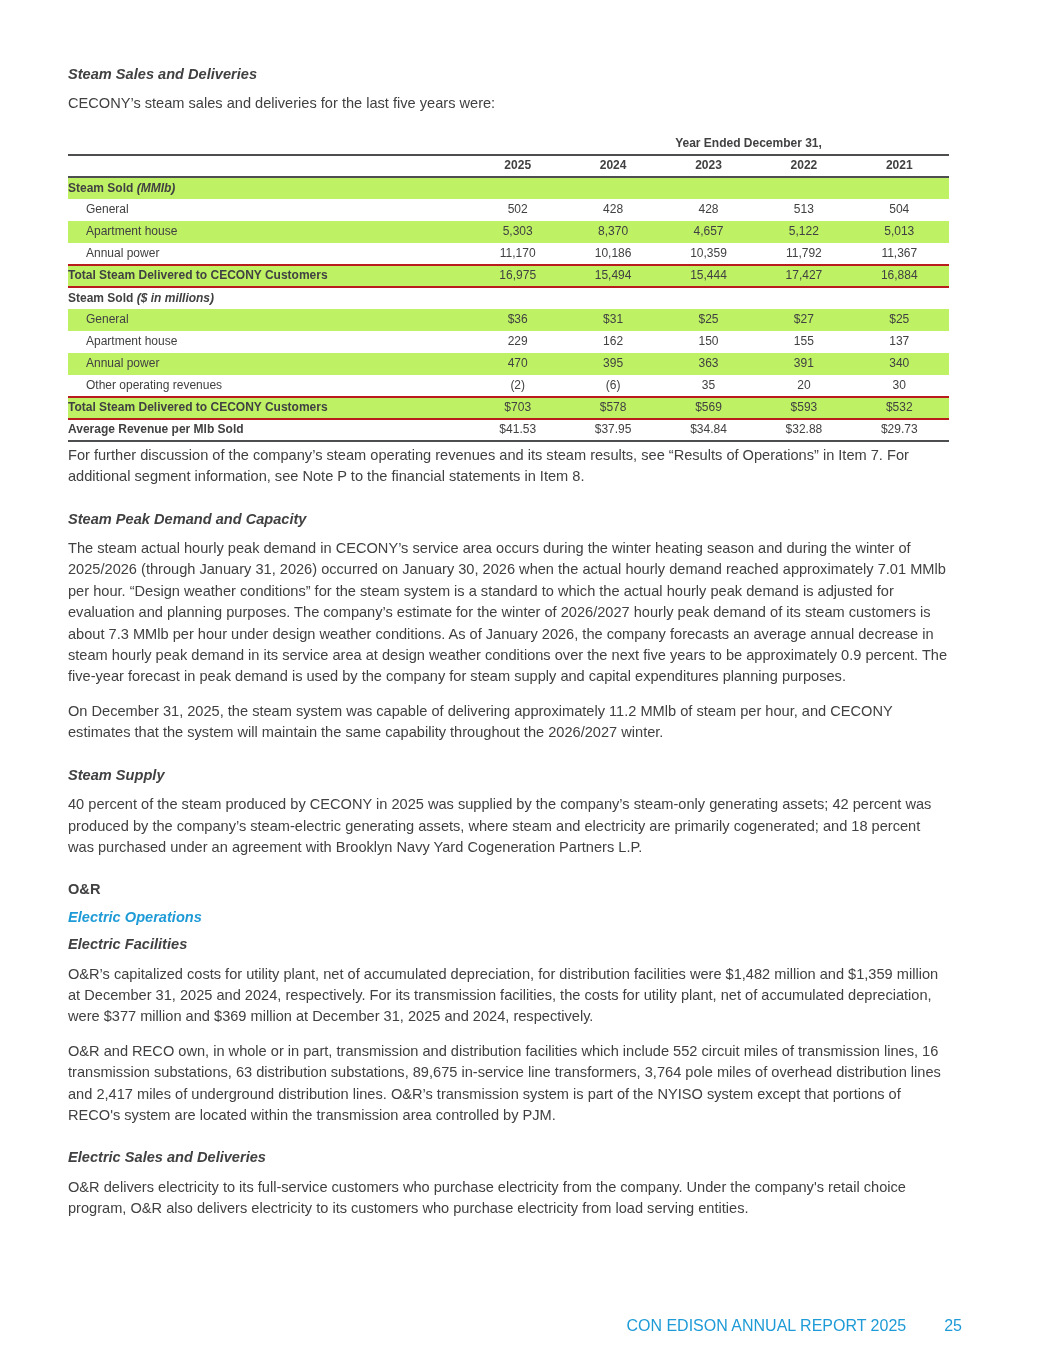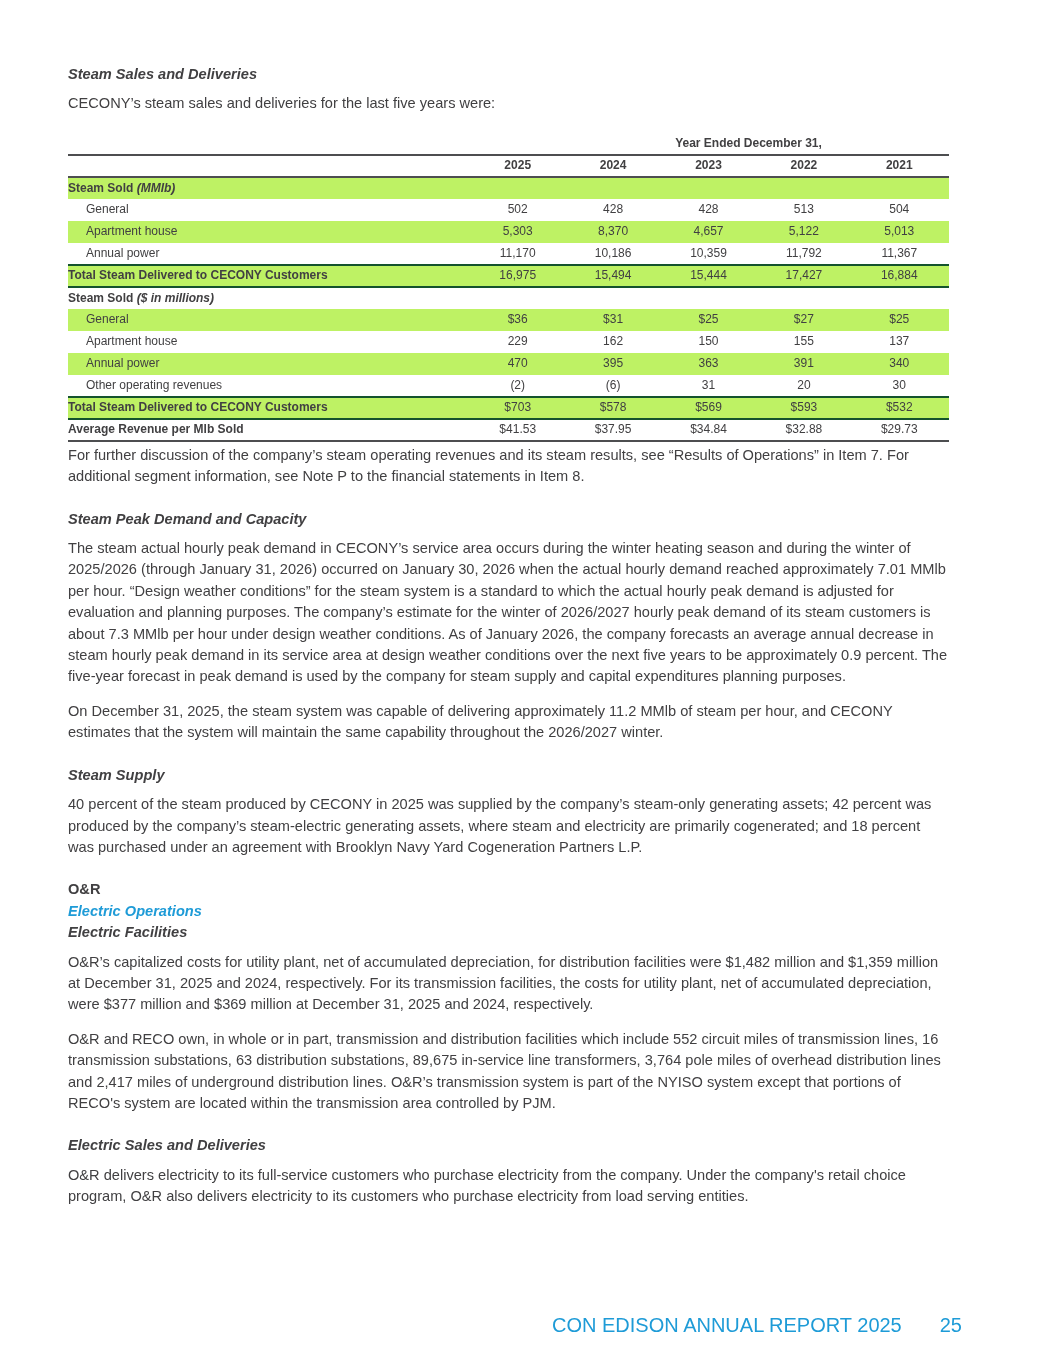--- a/index.html
+++ b/index.html
@@ -11,21 +11,21 @@
     line-height:21.4px;
     color:#414042;
     position:relative;
     overflow:hidden;
   }
   .content { position:absolute; left:68px; top:64px; width:881px; }
 
   .h { font-weight:bold; margin-top:21px; }
   .h.ital { font-style:italic; }
   .h.first { margin-top:0; }
-  .h.tight { margin-top:0; }
+  .h.tight { margin-top:6px; }
   .h.blue { color:#1e9bd7; }
 
   p { margin:0; }
   .para { margin-top:13px; }
   .para.tight { margin-top:8px; }
   .para.after-table { margin-top:3px; }
 
   .steam-table {
     width:100%;
     border-collapse:collapse;
@@ -43,35 +43,35 @@
   }
   .c-label { width:404px; }
   .c-num { width:95.4px; }
   .steam-table .val { text-align:center; padding-right:4px; }
   .hdr-span td, .hdr-span th { border-bottom:2px solid #4d4e50; }
   .hdr-span th { text-align:center; font-weight:bold; }
   .yr-offset { position:relative; left:38px; }
   .hdr-years td, .hdr-years th { border-bottom:2px solid #4d4e50; }
   .hdr-years th { font-weight:bold; }
   .shade { background:#bef264; }
-  tr.bt td, tr.bt th { border-top:2px solid #14532d; }
+  tr.bt td, tr.bt th { border-top:2px solid #b91c1c; }
   tr.bb td { border-bottom:2px solid #4d4e50; }
   .lbl { padding-left:4px; }
   tr.item .lbl { padding-left:18px; font-weight:normal; }
   tr.sect .lbl, tr.total .lbl, tr.avg .lbl { font-weight:bold; }
   tr.sect em { font-style:italic; }
 
   .footer {
     position:absolute;
     top:1315px;
     right:93px;
     display:flex;
     gap:38px;
     color:#1e9bd7;
-    font-size:20px;
+    font-size:16px;
     line-height:21px;
     white-space:nowrap;
   }
 </style>
 </head>
 <body>
 
 <div class="page">
   <div class="content">
 
@@ -161,21 +161,21 @@
           <td class="val">470</td>
           <td class="val">395</td>
           <td class="val">363</td>
           <td class="val">391</td>
           <td class="val">340</td>
         </tr>
         <tr class="item">
           <td class="lbl">Other operating revenues</td>
           <td class="val">(2)</td>
           <td class="val">(6)</td>
-          <td class="val">31</td>
+          <td class="val">35</td>
           <td class="val">20</td>
           <td class="val">30</td>
         </tr>
         <tr class="total shade bt">
           <td class="lbl">Total Steam Delivered to CECONY Customers</td>
           <td class="val">$703</td>
           <td class="val">$578</td>
           <td class="val">$569</td>
           <td class="val">$593</td>
           <td class="val">$532</td>

